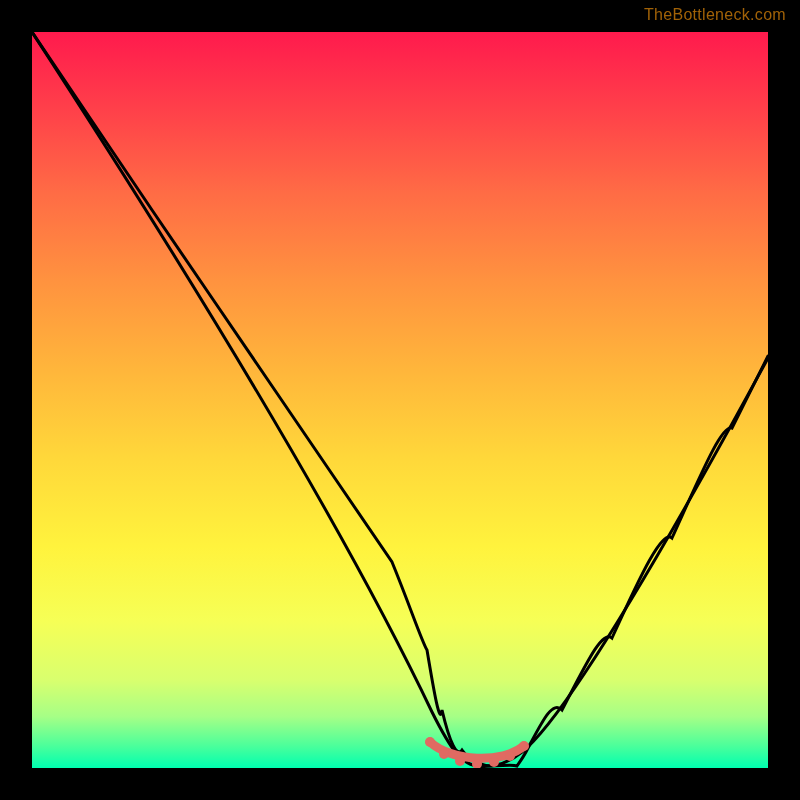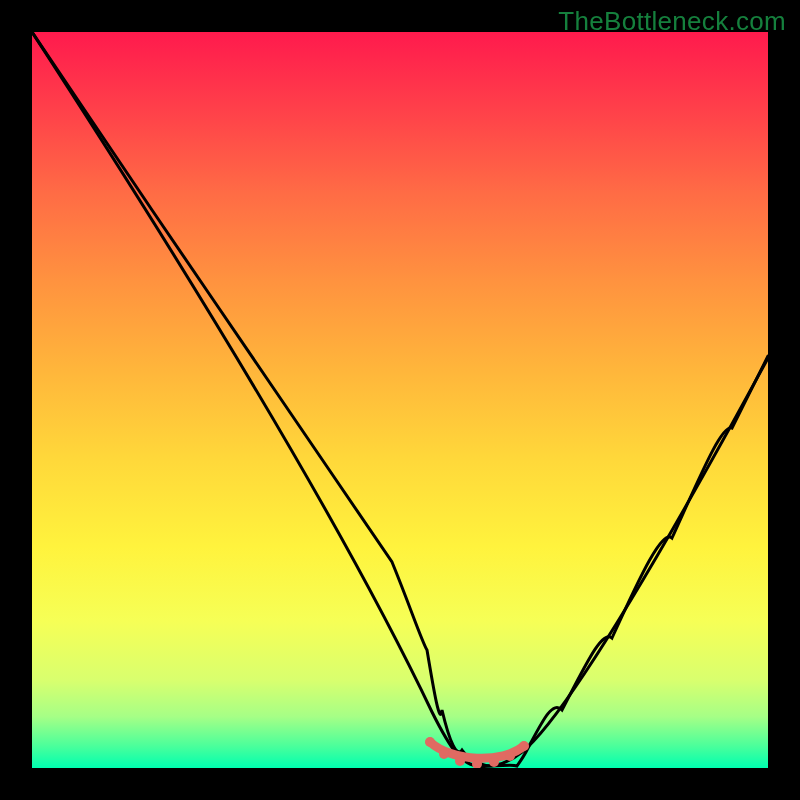--- a/index.html
+++ b/index.html
@@ -36,22 +36,22 @@
       #d9ff6e 88%,
       #a6ff86 93%,
       #4bff9b 97%,
       #00ffb0 100%
     );
   }
   .watermark {
     position: absolute;
     top: 6px;
     right: 14px;
-    color: #15803d;
-    font-size: 26px;
+    color: #a16207;
+    font-size: 16px;
     font-weight: 500;
     letter-spacing: 0.3px;
     user-select: none;
   }
   svg.curve {
     position: absolute;
     left: 0;
     top: 0;
   }
 </style>

